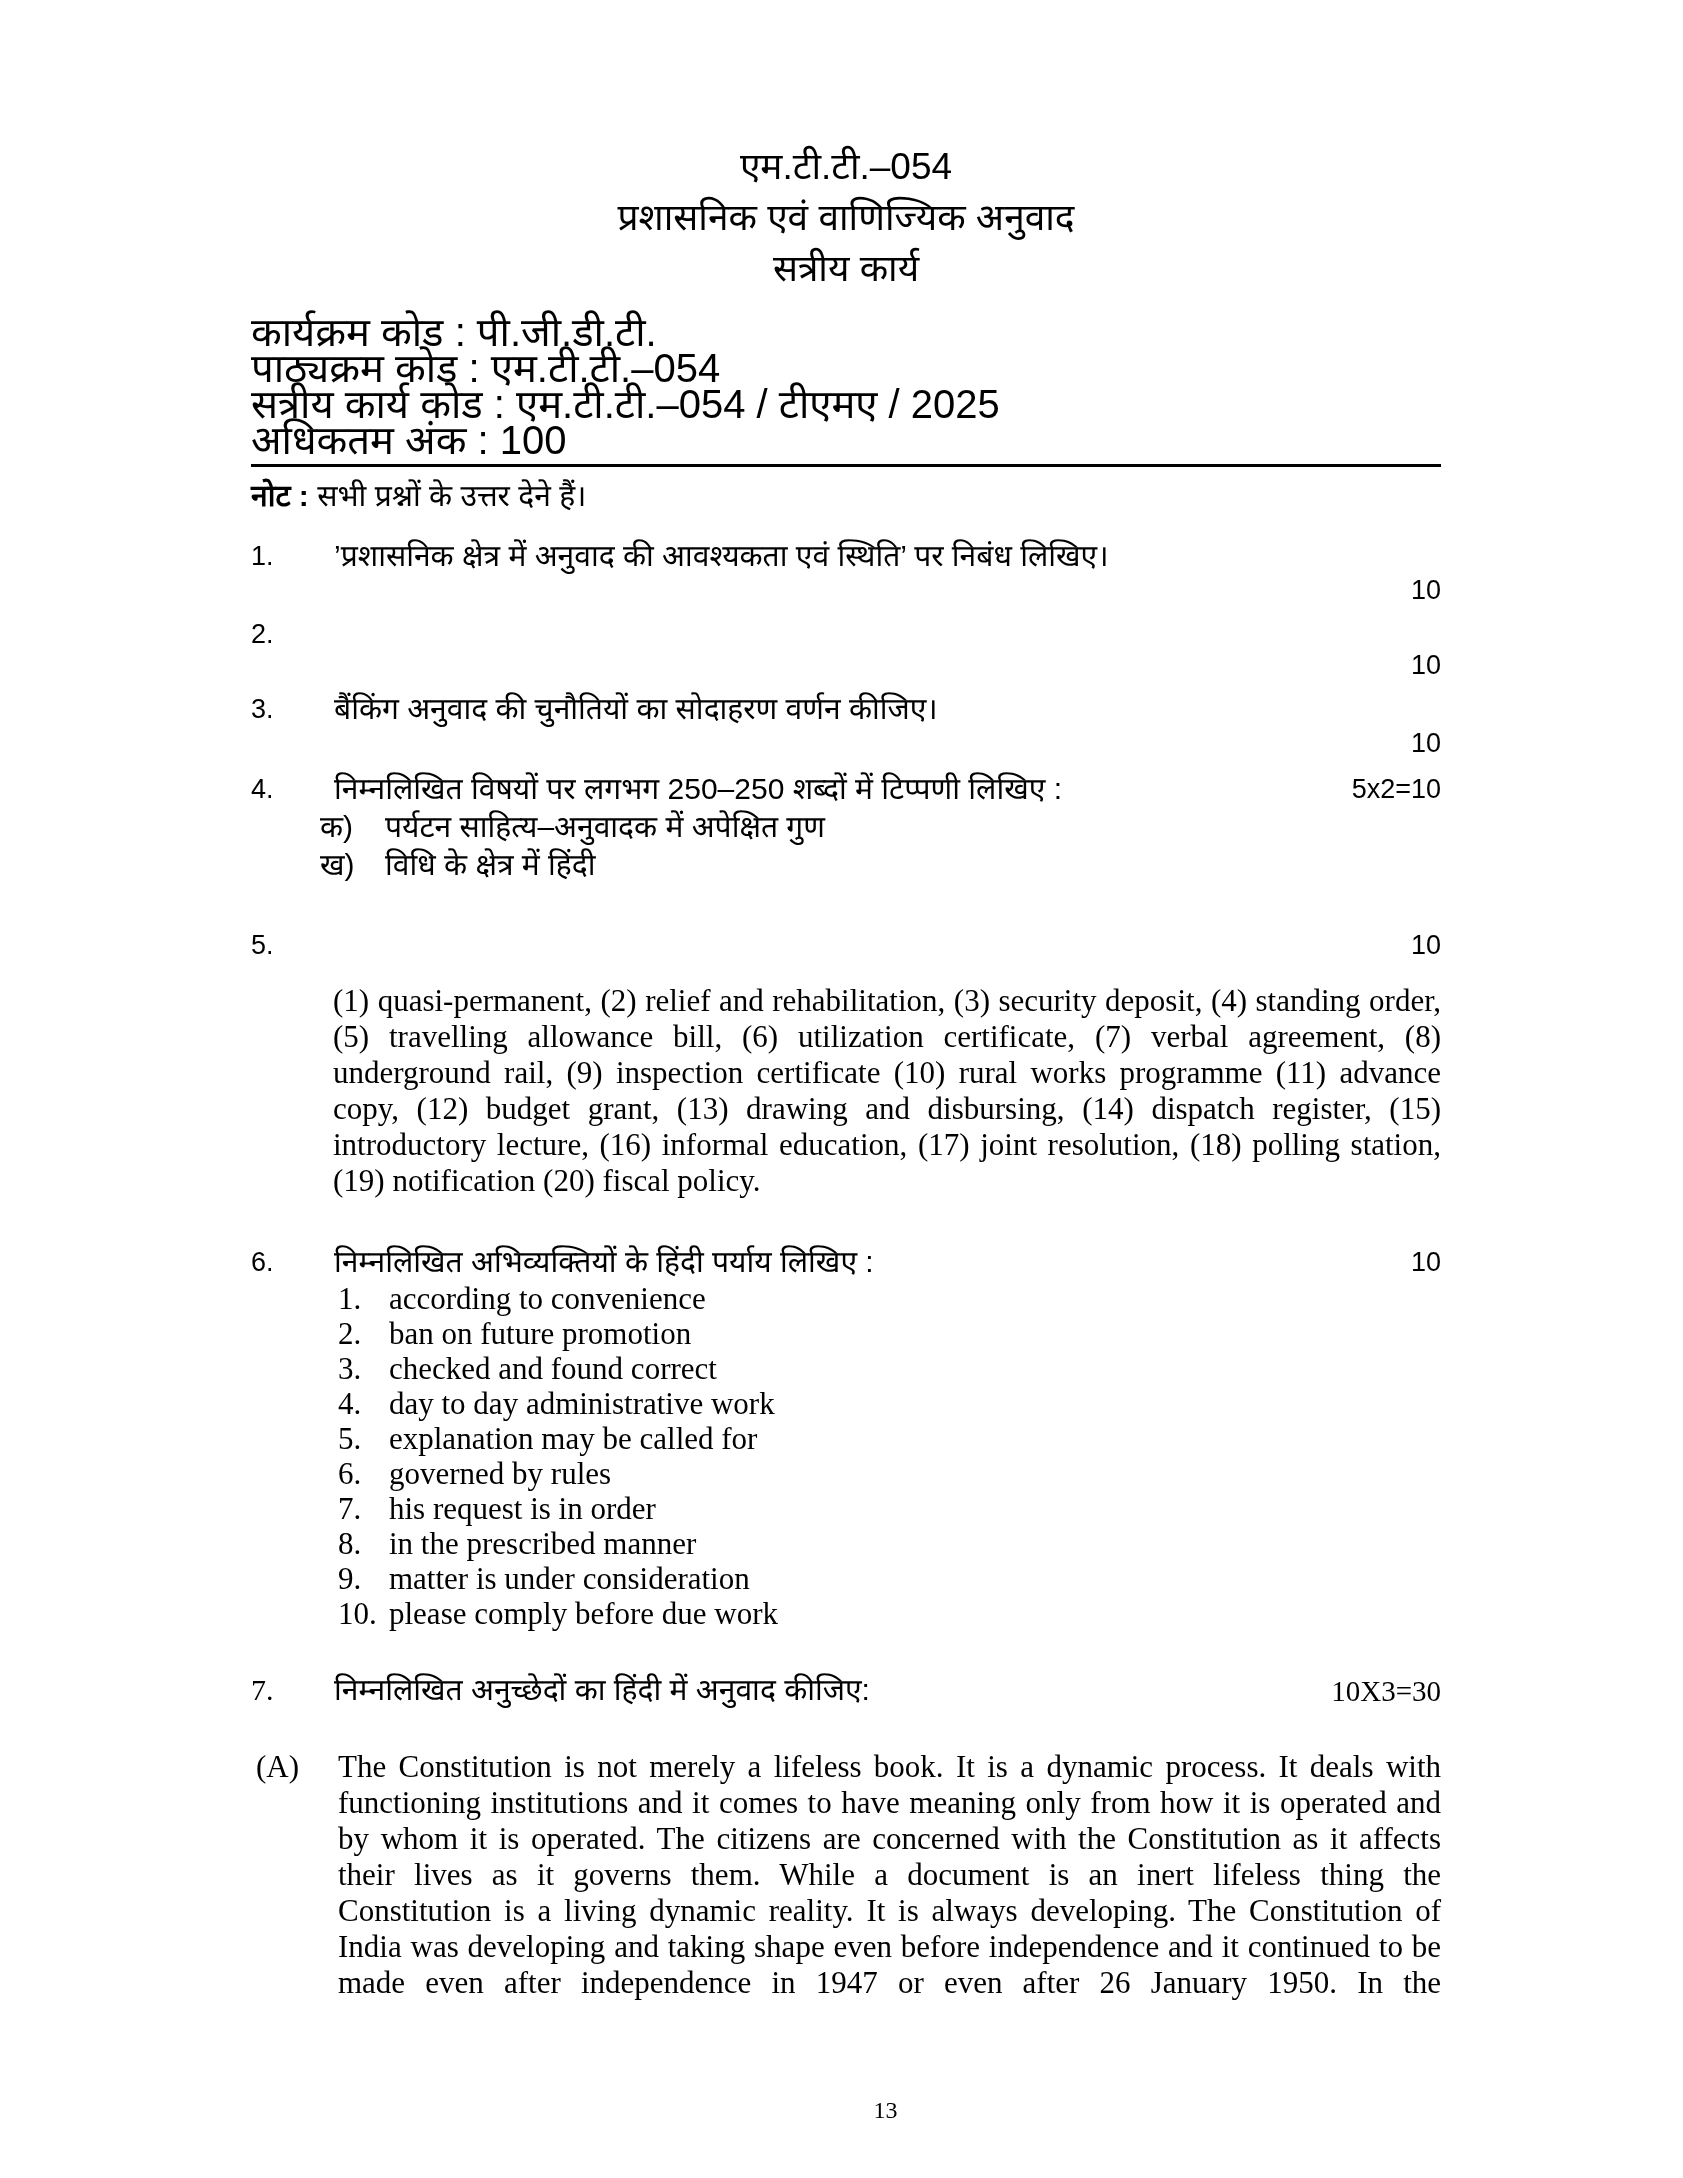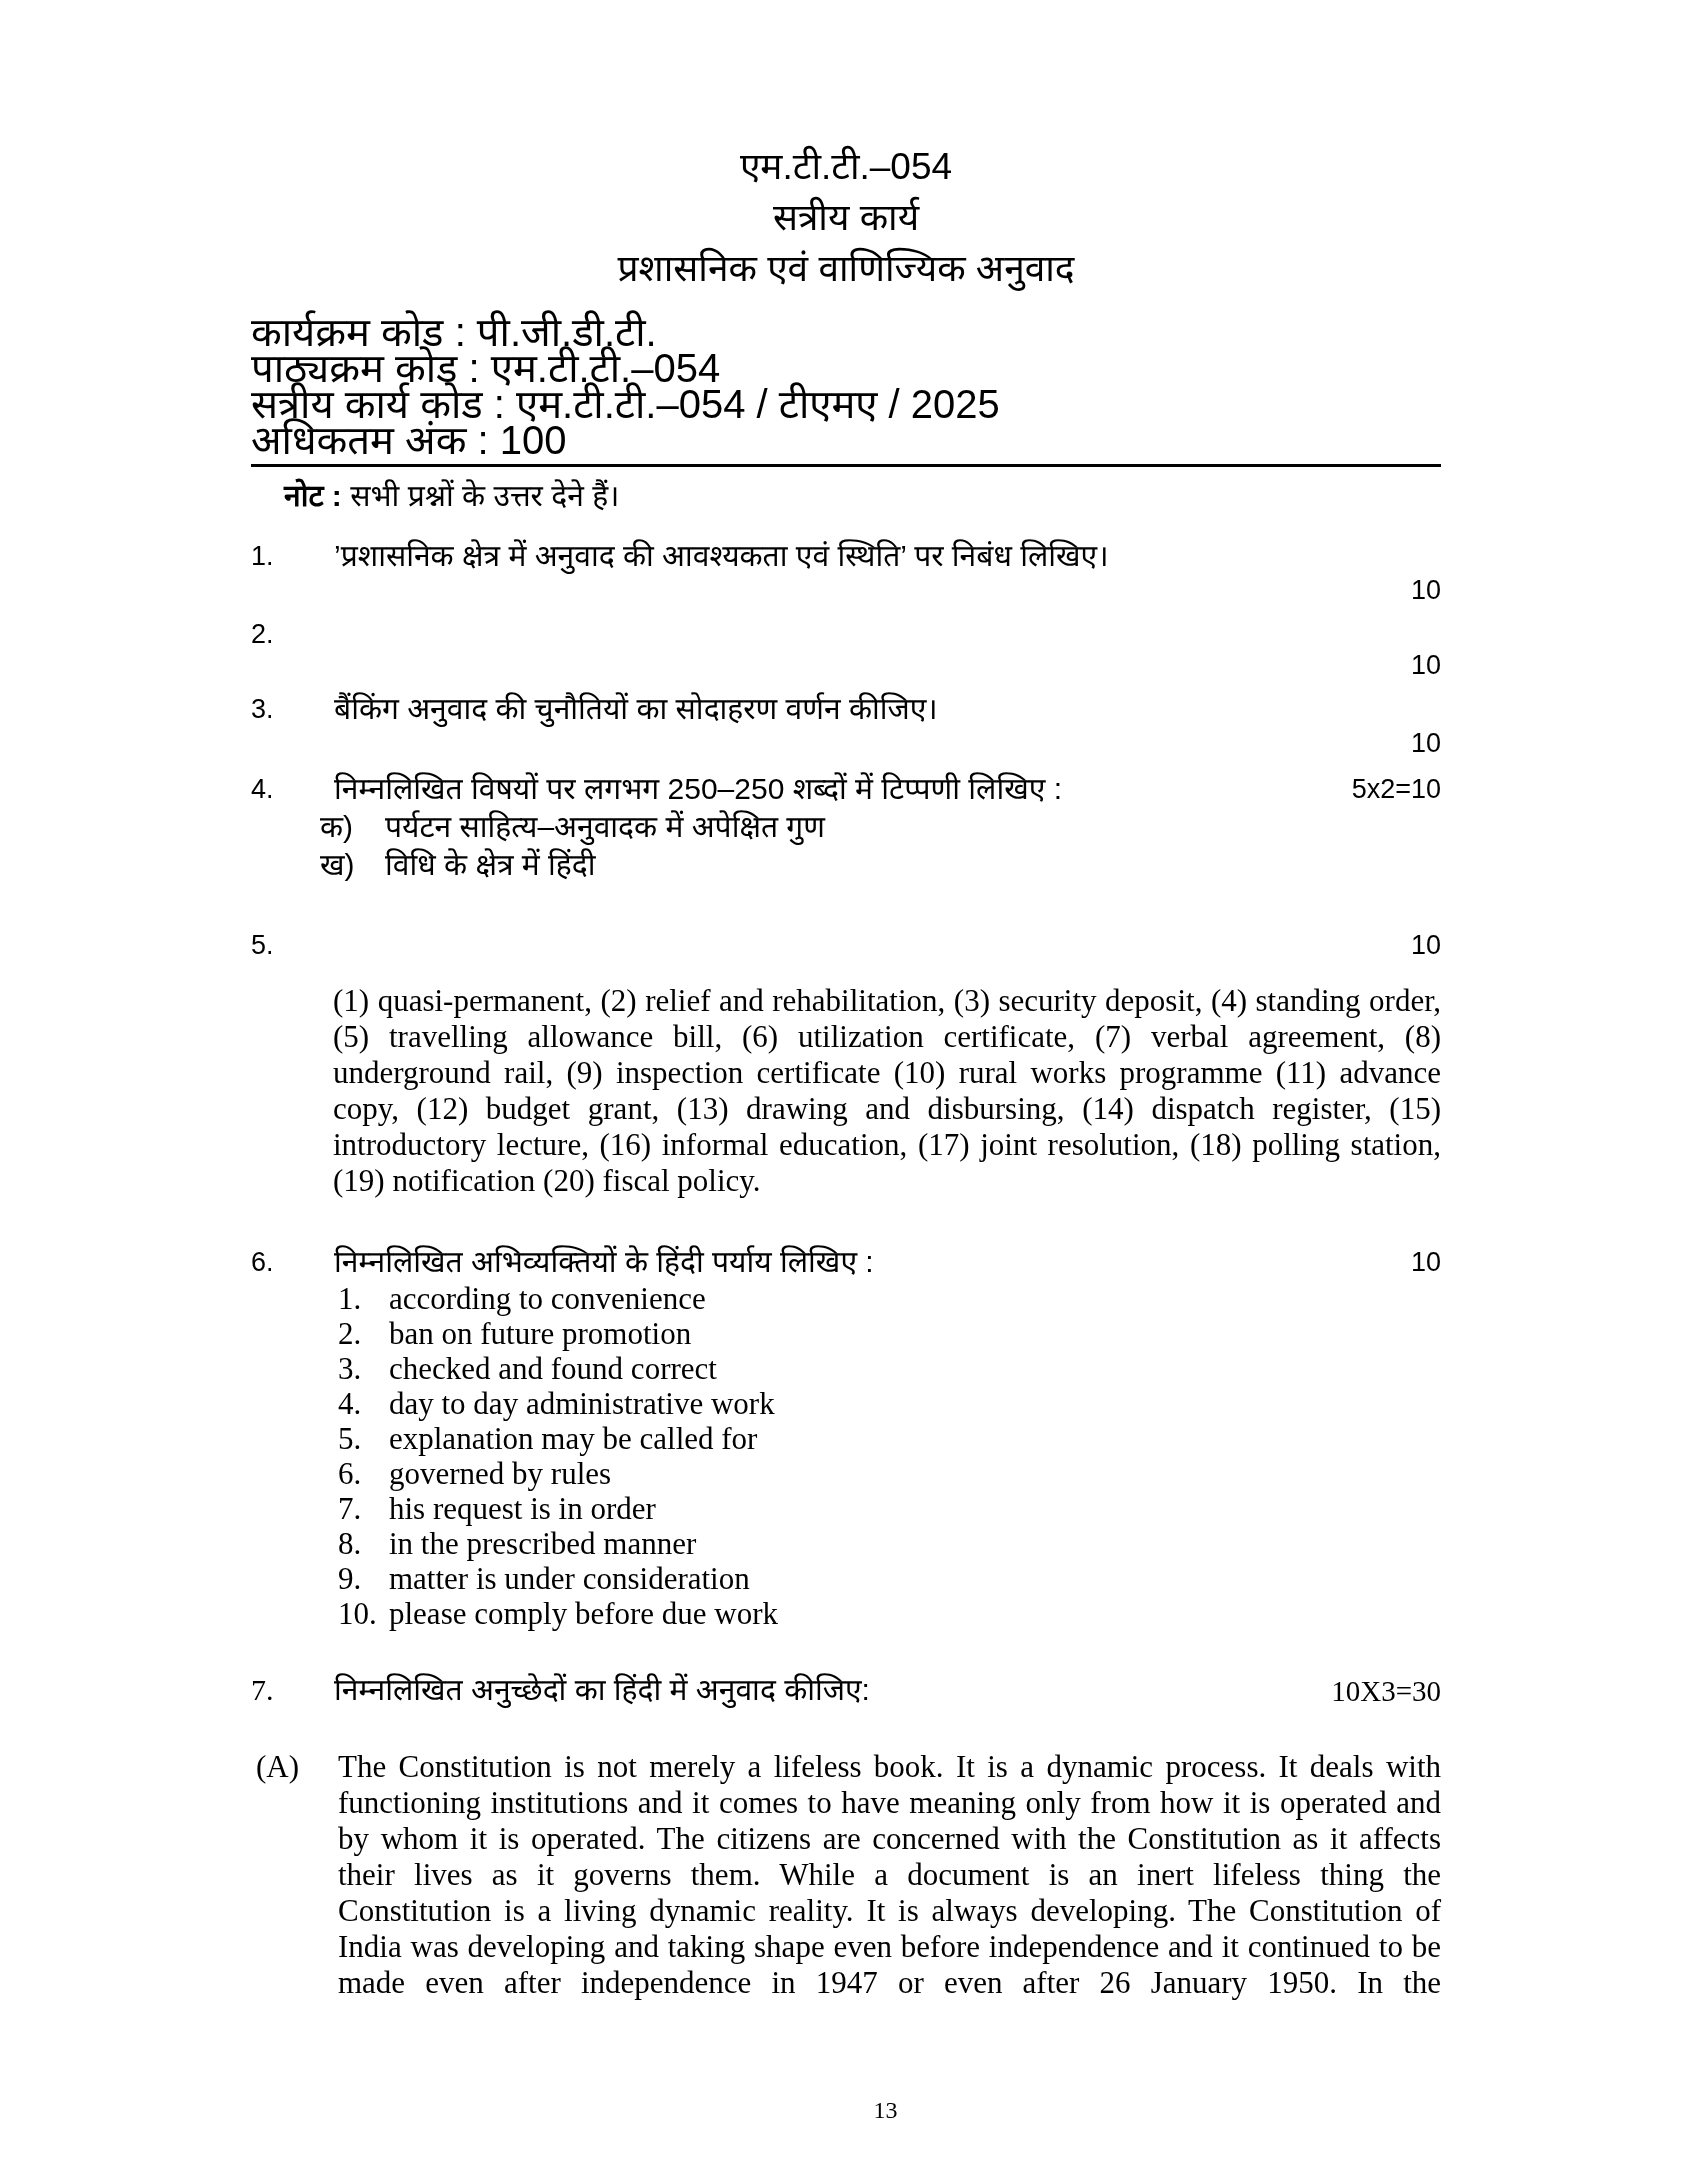--- a/index.html
+++ b/index.html
@@ -15,21 +15,21 @@
   .content { position:absolute; left:251px; top:0; width:1190px; }
 
   .title-block { text-align:center; padding-top:141px; font-size:37px; line-height:51px; }
   .title-block div { white-space:nowrap; }
 
   .meta-block { margin-top:20px; font-size:40px; line-height:36px; }
 
   .rule { border-bottom:3px solid #000; margin-top:6px; }
 
   .note { margin-top:10px; font-size:30px; line-height:38px; }
-  .note .note-label { font-weight:bold;margin-left:33px; }
+  .note .note-label { font-weight:bold; }
 
   .q { display:flex; align-items:flex-start; }
   .q-num { flex:none; width:83px; font-family:"Liberation Sans","DejaVu Sans",sans-serif; font-size:27px; padding-top:4px; }
   .q-num.serif { font-family:"Liberation Serif","DejaVu Serif",serif; font-size:30px; padding-top:2px; }
   .q-text { font-size:30px; line-height:38px; }
   .q-marks { flex:none; margin-left:auto; font-family:"Liberation Sans","DejaVu Sans",sans-serif; font-size:27px; padding-top:4px; }
   .q-marks.serif { font-family:"Liberation Serif","DejaVu Serif",serif; font-size:29px; }
 
   .marks-row { text-align:right; font-family:"Liberation Sans","DejaVu Sans",sans-serif; font-size:27px; line-height:30px; }
 
@@ -65,22 +65,22 @@
   }
 </style>
 </head>
 <body>
 
 <div class="page">
   <div class="content">
 
     <div class="title-block hindi">
       <div>एम.टी.टी.–054</div>
+      <div>प्रशासनिक एवं वाणिज्यिक अनुवाद</div>
       <div>सत्रीय कार्य</div>
-      <div>प्रशासनिक एवं वाणिज्यिक अनुवाद</div>
     </div>
 
     <div class="meta-block hindi">
       <div>कार्यक्रम कोड : पी.जी.डी.टी.</div>
       <div>पाठ्यक्रम कोड : एम.टी.टी.–054</div>
       <div>सत्रीय कार्य कोड : एम.टी.टी.–054 / टीएमए / 2025</div>
       <div>अधिकतम अंक : 100</div>
     </div>
 
     <div class="rule"></div>

